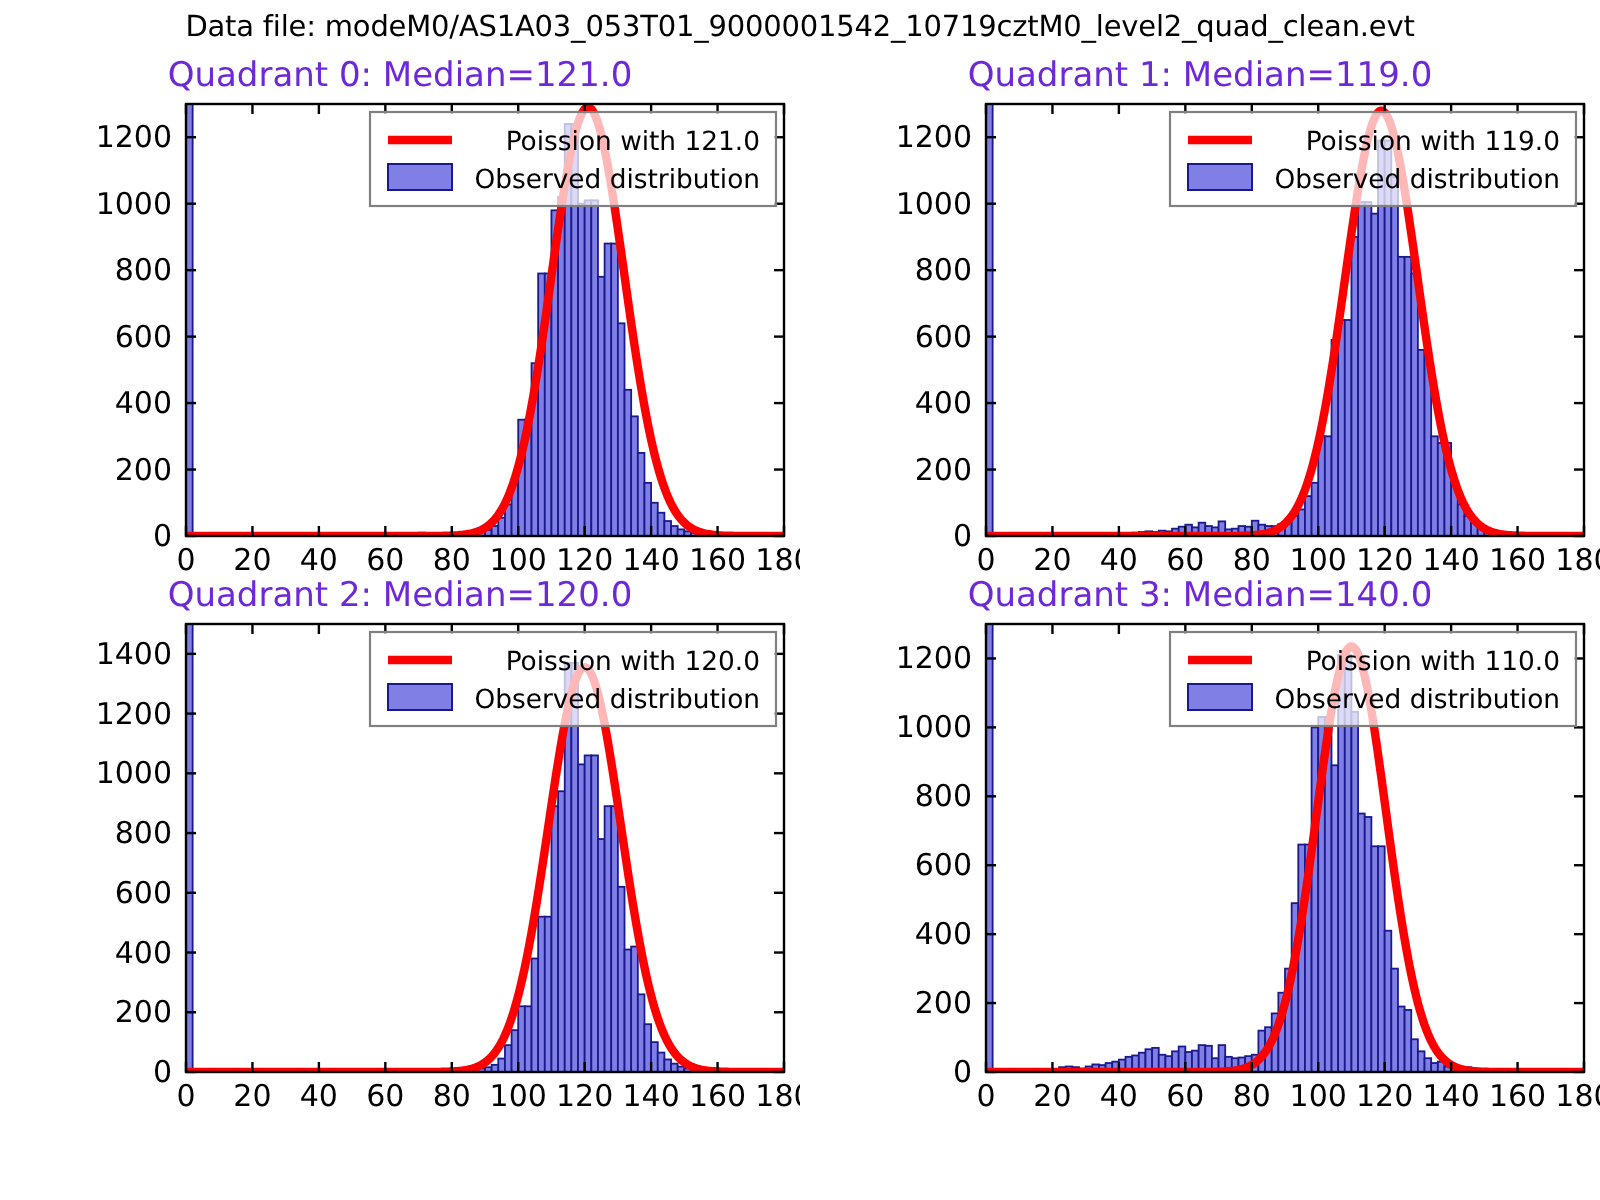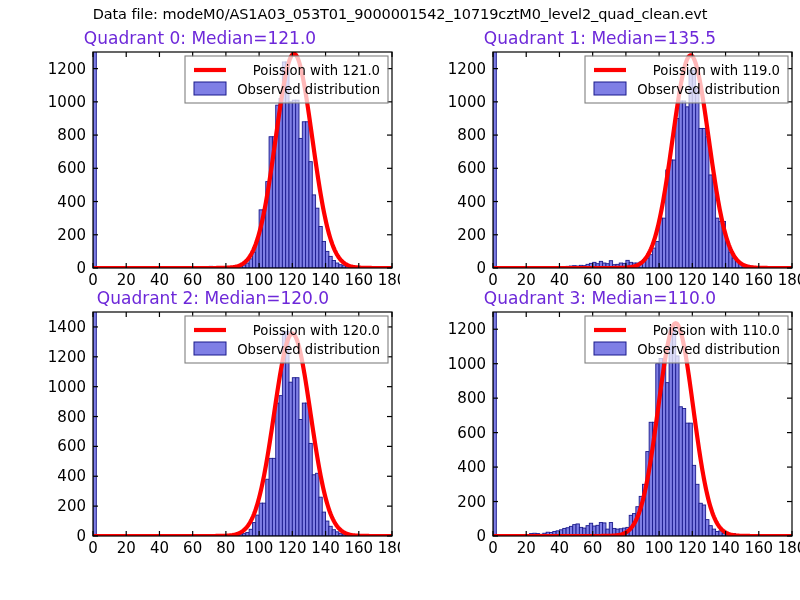--- a/index.html
+++ b/index.html
@@ -203,21 +203,21 @@
         <g>
           <rect x="185" y="28" width="203" height="47" fill="#ffffff" fill-opacity="0.72" stroke="#808080" stroke-width="1.1"></rect>
           <line x1="194" y1="42" x2="226" y2="42" stroke="#ff0000" stroke-width="4.2" stroke-linecap="butt"></line>
           <text x="380" y="47" text-anchor="end" class="legend-text">Poission with 121.0</text>
           <rect x="194" y="54" width="32" height="13" fill="#7f7fe5" stroke="#1a1a8c" stroke-width="1"></rect>
           <text x="380" y="66" text-anchor="end" class="legend-text">Observed distribution</text>
         </g>
       </svg>
     </div>
   <div class="panel" id="panel-1" style="left:400px;top:28px;  width:400px; height:272px;">
-      <div class="panel-title" style="top: 0px;">Quadrant 1: Median=135.5</div>
+      <div class="panel-title" style="top: 0px;">Quadrant 1: Median=119.0</div>
       <svg width="400" height="272">
         <defs>
           <clipPath id="clip-1">
             <rect x="93" y="24" width="299" height="216"></rect>
           </clipPath>
         </defs>
         <rect x="93" y="24" width="299" height="216" fill="#ffffff"></rect>
         <g clip-path="url(#clip-1)">
           <rect x="93.00" y="4.06" width="3.32" height="235.94" fill="#7f7fe5" stroke="#1a1a8c" stroke-width="0.9"></rect>
           <rect x="96.32" y="239.67" width="3.32" height="1.00" fill="#7f7fe5" stroke="#1a1a8c" stroke-width="0.9"></rect>
@@ -366,21 +366,21 @@
         <g>
           <rect x="185" y="28" width="203" height="47" fill="#ffffff" fill-opacity="0.72" stroke="#808080" stroke-width="1.1"></rect>
           <line x1="194" y1="42" x2="226" y2="42" stroke="#ff0000" stroke-width="4.2" stroke-linecap="butt"></line>
           <text x="380" y="47" text-anchor="end" class="legend-text">Poission with 119.0</text>
           <rect x="194" y="54" width="32" height="13" fill="#7f7fe5" stroke="#1a1a8c" stroke-width="1"></rect>
           <text x="380" y="66" text-anchor="end" class="legend-text">Observed distribution</text>
         </g>
       </svg>
     </div>
   <div class="panel" id="panel-2" style="left:0px;  top:288px; width:400px; height:280px;">
-      <div class="panel-title" style="top: 0px; padding-left: 13px;">Quadrant 2: Median=120.0</div>
+      <div class="panel-title" style="top: 0px;">Quadrant 2: Median=120.0</div>
       <svg width="400" height="280">
         <defs>
           <clipPath id="clip-2">
             <rect x="93" y="24" width="299" height="224"></rect>
           </clipPath>
         </defs>
         <rect x="93" y="24" width="299" height="224" fill="#ffffff"></rect>
         <g clip-path="url(#clip-2)">
           <rect x="93.00" y="-5.87" width="3.32" height="253.87" fill="#7f7fe5" stroke="#1a1a8c" stroke-width="0.9"></rect>
           <rect x="96.32" y="247.70" width="3.32" height="1.00" fill="#7f7fe5" stroke="#1a1a8c" stroke-width="0.9"></rect>
@@ -527,21 +527,21 @@
         <g>
           <rect x="185" y="28" width="203" height="47" fill="#ffffff" fill-opacity="0.72" stroke="#808080" stroke-width="1.1"></rect>
           <line x1="194" y1="42" x2="226" y2="42" stroke="#ff0000" stroke-width="4.2" stroke-linecap="butt"></line>
           <text x="380" y="47" text-anchor="end" class="legend-text">Poission with 120.0</text>
           <rect x="194" y="54" width="32" height="13" fill="#7f7fe5" stroke="#1a1a8c" stroke-width="1"></rect>
           <text x="380" y="66" text-anchor="end" class="legend-text">Observed distribution</text>
         </g>
       </svg>
     </div>
   <div class="panel" id="panel-3" style="left:400px;top:288px; width:400px; height:280px;">
-      <div class="panel-title" style="top: 0px;">Quadrant 3: Median=110.0</div>
+      <div class="panel-title" style="top: 0px;">Quadrant 3: Median=140.0</div>
       <svg width="400" height="280">
         <defs>
           <clipPath id="clip-3">
             <rect x="93" y="24" width="299" height="224"></rect>
           </clipPath>
         </defs>
         <rect x="93" y="24" width="299" height="224" fill="#ffffff"></rect>
         <g clip-path="url(#clip-3)">
           <rect x="93.00" y="10.22" width="3.32" height="237.78" fill="#7f7fe5" stroke="#1a1a8c" stroke-width="0.9"></rect>
           <rect x="96.32" y="247.66" width="3.32" height="1.00" fill="#7f7fe5" stroke="#1a1a8c" stroke-width="0.9"></rect>

